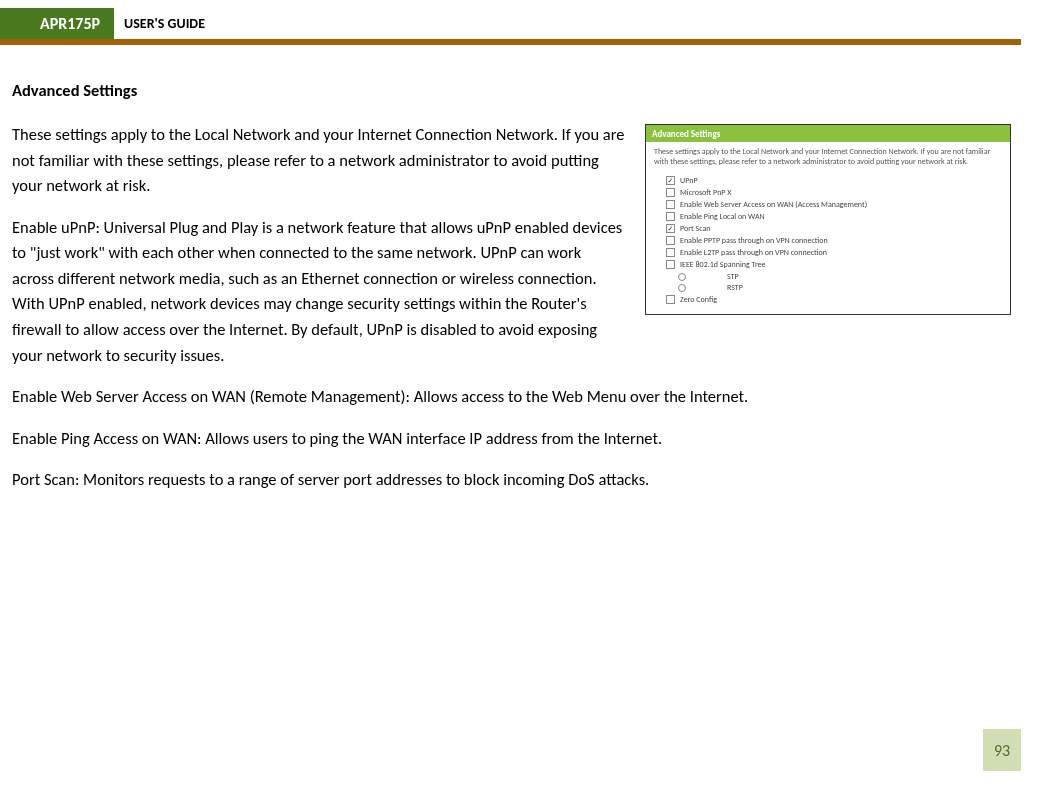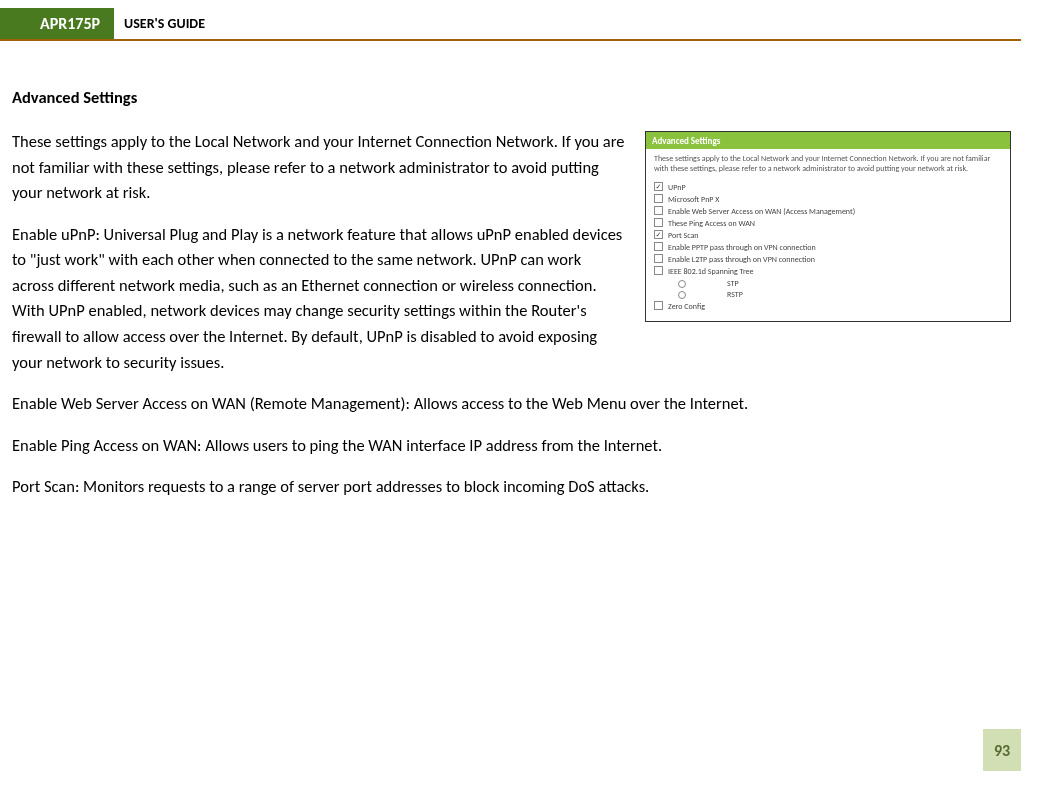--- a/index.html
+++ b/index.html
@@ -6,22 +6,22 @@
     body {
       width: 1041px;
       height: 791px;
       font-family: Calibri, Arial, sans-serif;
       background: #fff;
       position: relative;
     }
     .header {
       display: flex;
       align-items: center;
-      border-bottom: 2px solid #a16207;
-      margin: 8px 20px 12px 0;
+      border-bottom: 6px solid #a16207;
+      margin: 8px 20px 1px 0;
     }
     .header-badge {
       background: #4a7a1f;
       color: #fff;
       padding: 6px 14px 6px 40px;
       font-weight: bold;
       font-size: 16px;
       margin-left: 0;
     }
     .header-title {
@@ -67,22 +67,22 @@
       color: #555;
       font-size: 8px;
       line-height: 1.3;
     }
     .fb-list {
       padding: 0 8px 8px;
       list-style: none;
     }
     .fb-list li {
       display: flex;
-      align-items: center;
-      margin: 2px 0;
+      align-items: flex-end;
+      margin: 2px 12px;
       color: #444;
     }
     .fb-check {
       width: 9px;
       height: 9px;
       border: 1px solid #888;
       margin-right: 5px;
       flex-shrink: 0;
       display: flex;
       align-items: center;
@@ -114,21 +114,20 @@
       right: 20px;
       bottom: 20px;
       width: 38px;
       height: 42px;
       background: #d2dfb4;
       display: flex;
       align-items: center;
       justify-content: center;
       font-size: 16px;
       color: #556b2f;
-      font-weight: bold;
     }
   </style>
 </head>
 <body>
 
 <div class="header">
   <div class="header-badge">APR175P</div>
   <div class="header-title">USER'S GUIDE</div>
 </div>
 
@@ -147,21 +146,21 @@
         <li>
             <span class="fb-check"></span>
             <span>Microsoft PnP X</span>
           </li>
         <li>
             <span class="fb-check"></span>
             <span>Enable Web Server Access on WAN (Access Management)</span>
           </li>
         <li>
             <span class="fb-check"></span>
-            <span>These Ping Access on WAN</span>
+            <span>Enable Ping Local on WAN</span>
           </li>
         <li>
             <span class="fb-check checked"></span>
             <span>Port Scan</span>
           </li>
         <li>
             <span class="fb-check"></span>
             <span>Enable PPTP pass through on VPN connection</span>
           </li>
         <li>

